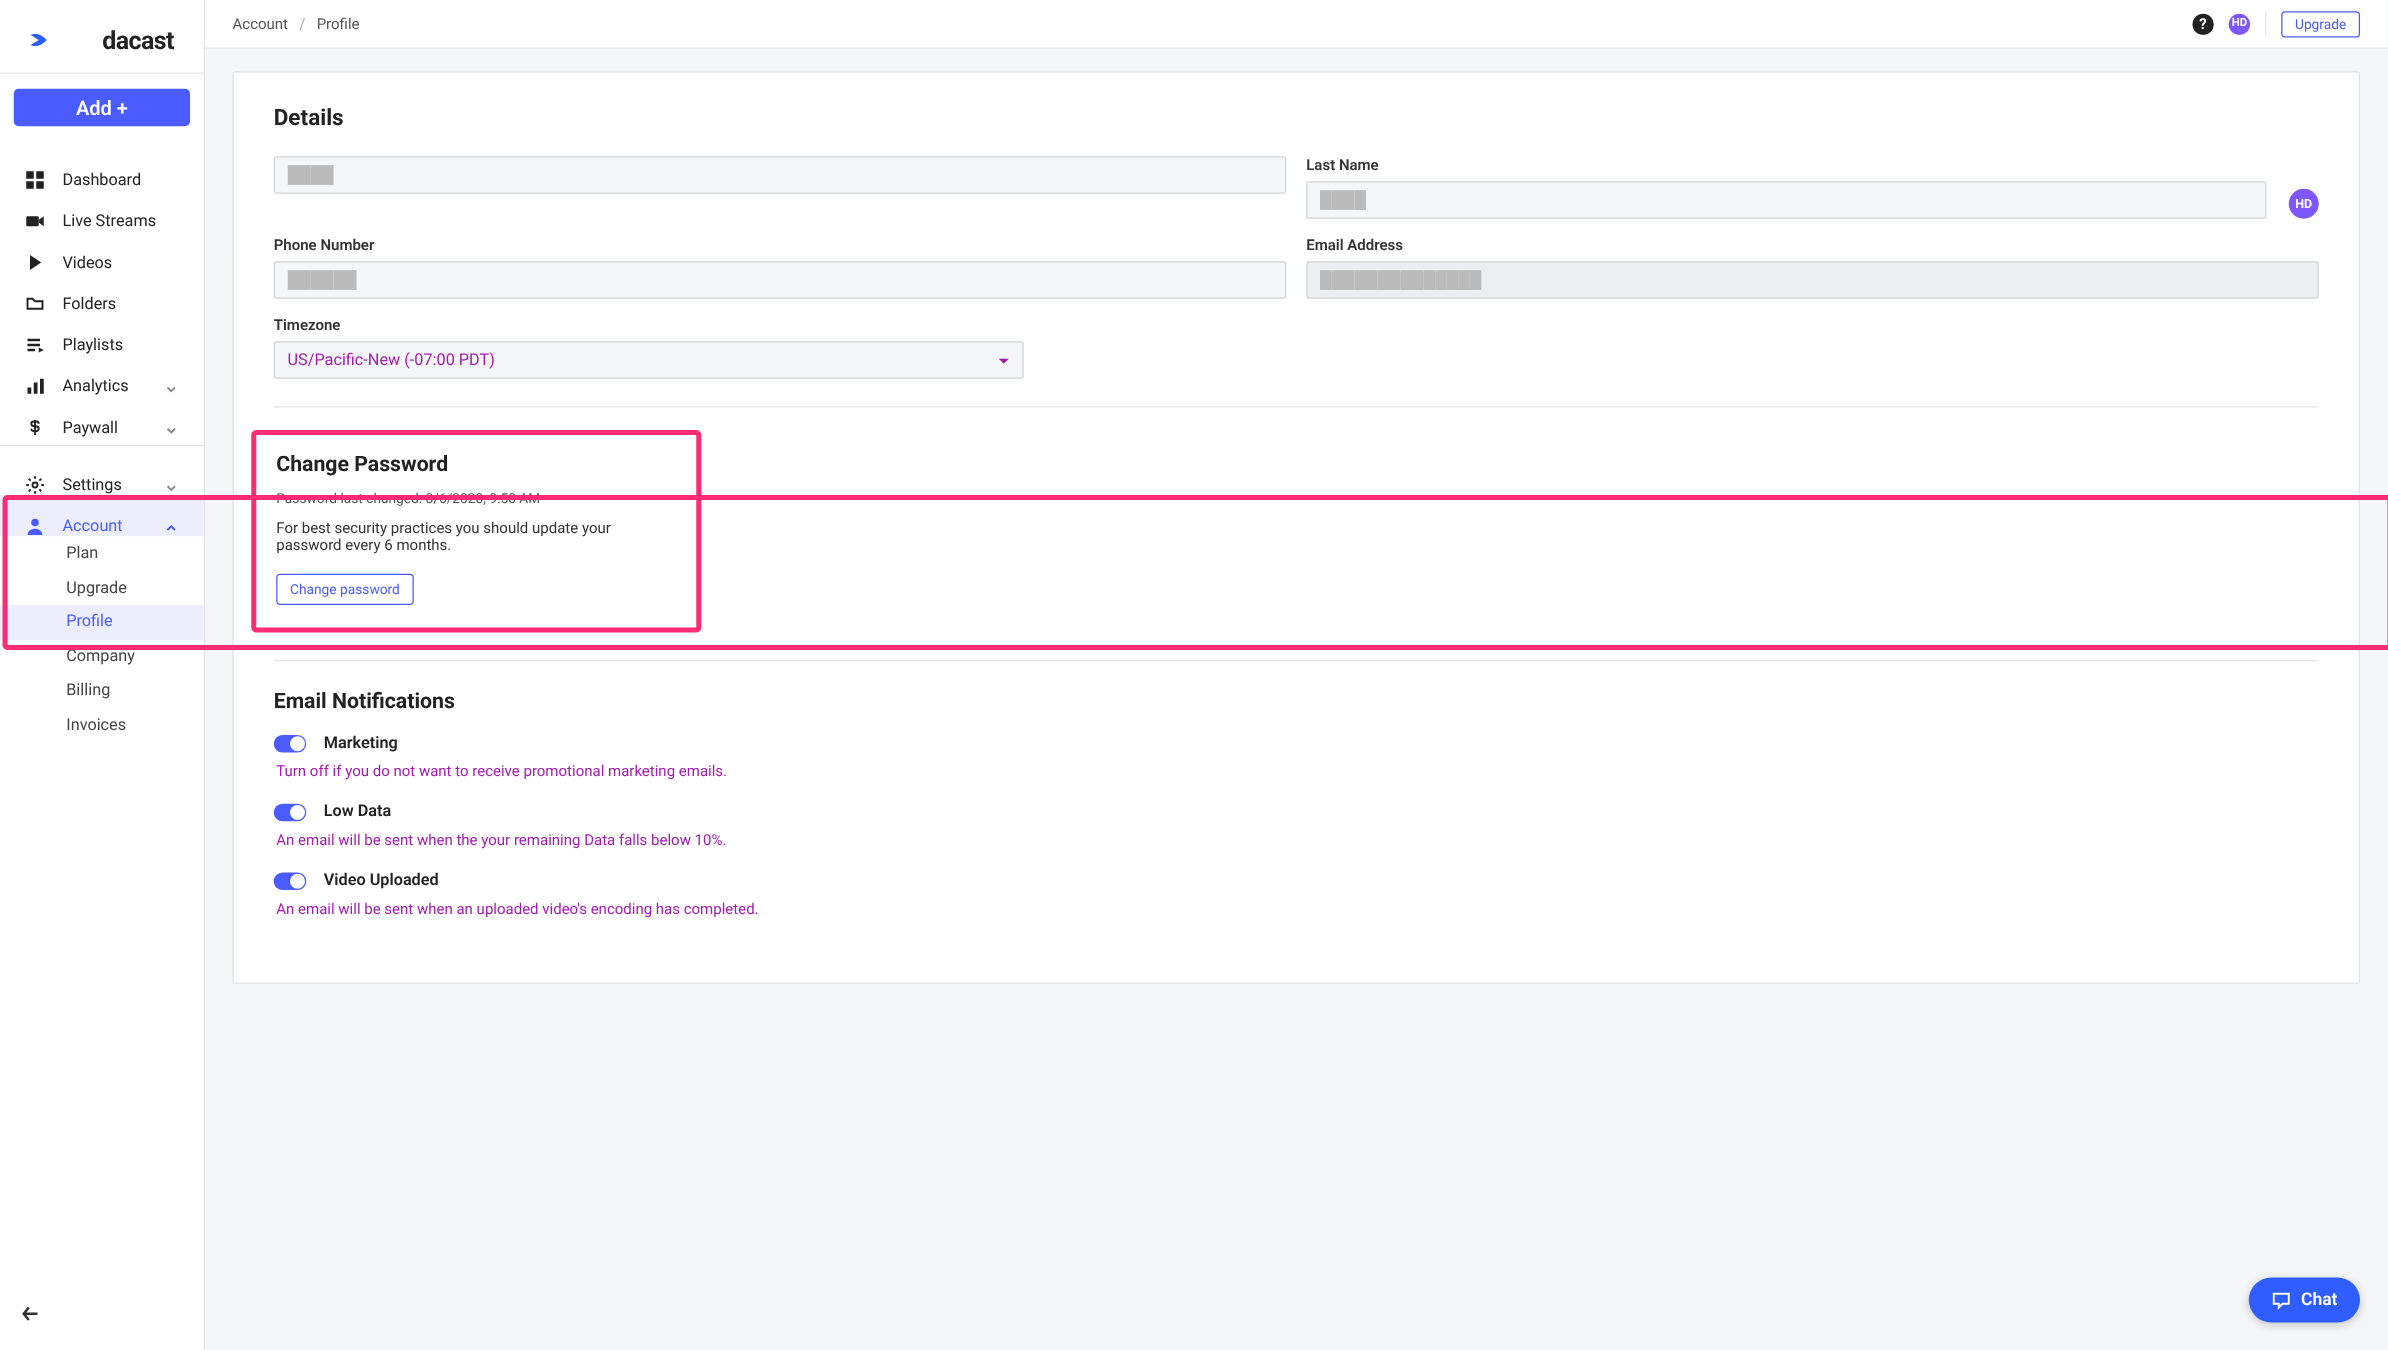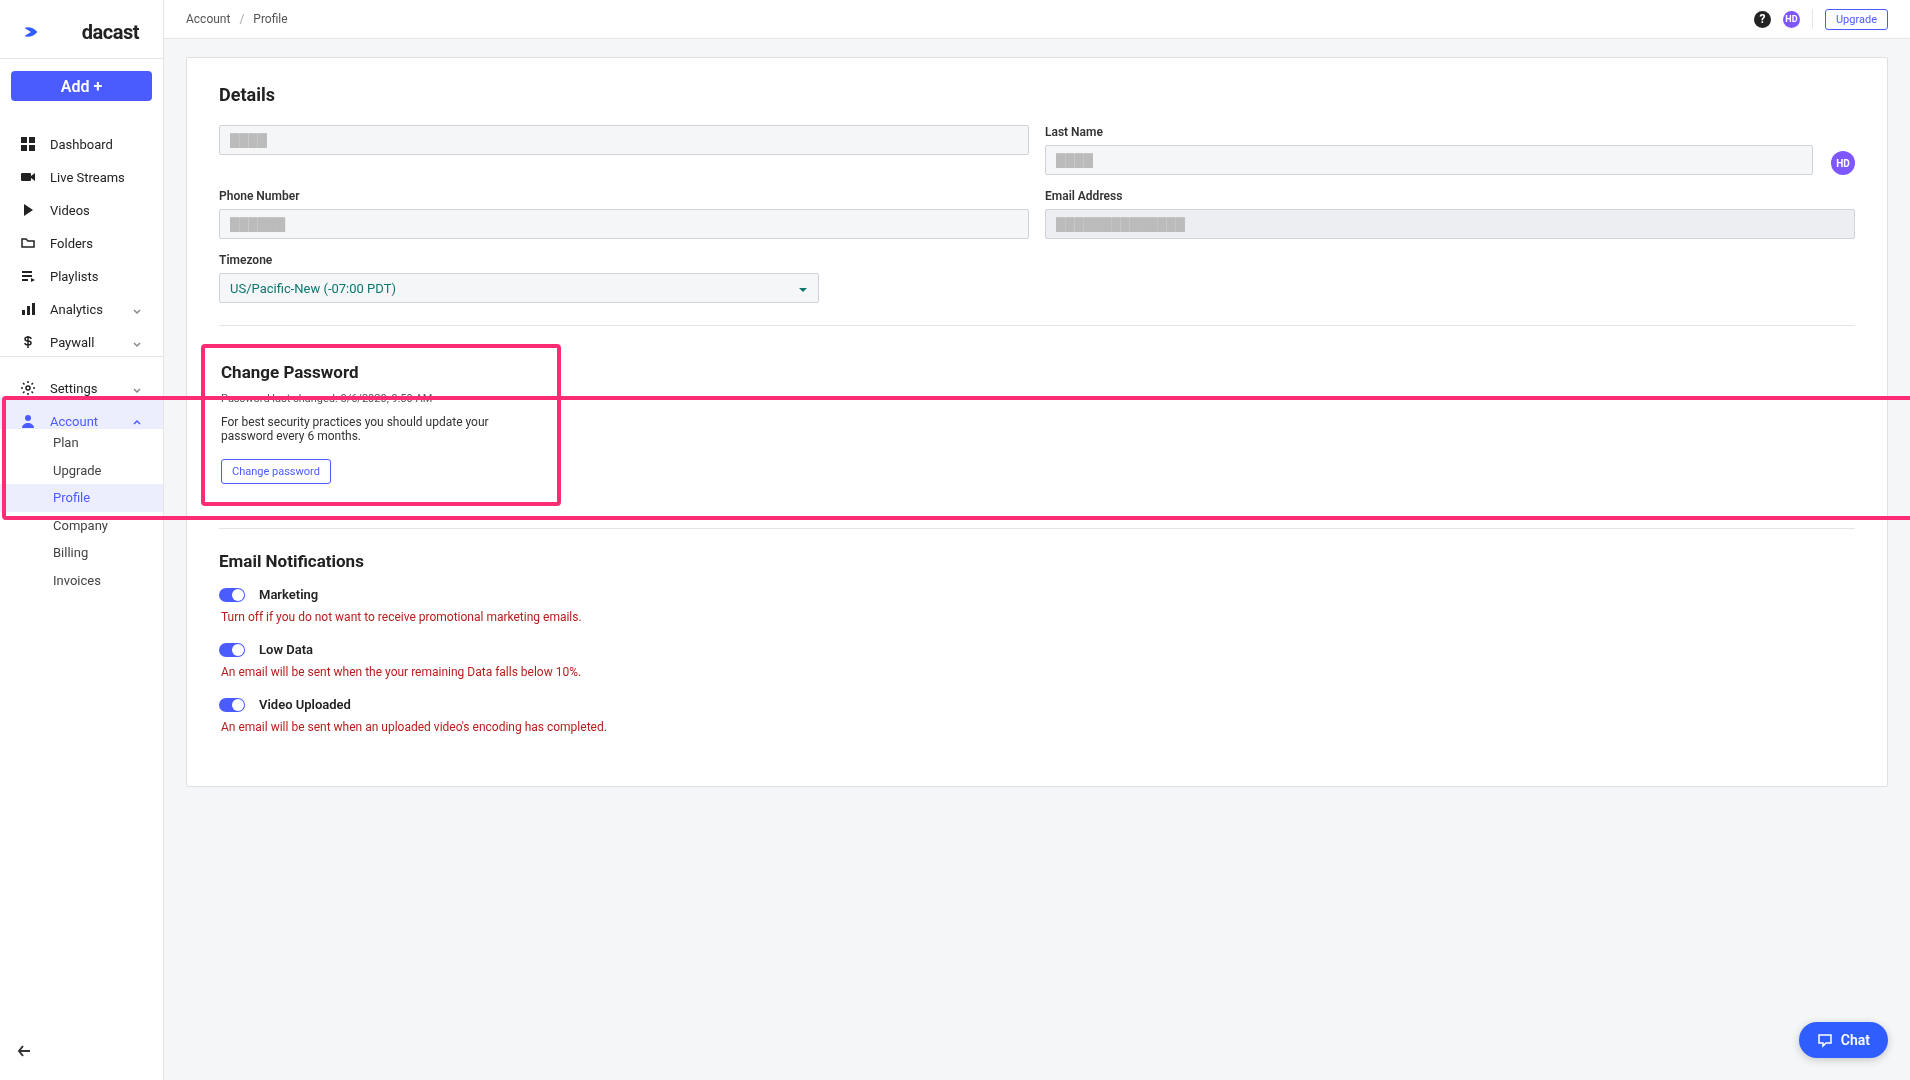--- a/index.html
+++ b/index.html
@@ -45,21 +45,21 @@
 .card { margin-right: 0; }
 
 .section-title { font-size: 18px; font-weight: 700; color: #222; margin-bottom: 20px; }
 
 .row { display: flex; gap: 16px; margin-bottom: 14px; }
 .col { flex: 1; }
 .field-label { font-size: 12px; font-weight: 600; color: #333; margin-bottom: 6px; display: block; }
 .input { width: 100%; height: 30px; border: 1px solid #d0d3d8; background: #f5f6f8; border-radius: 2px; padding: 0 10px; font-size: 13px; color: #888; }
 .input.readonly { background: #eceef1; color: #b0b0b0; }
 
-.select { display: flex; align-items: center; justify-content: space-between; width: 600px; height: 30px; border: 1px solid #d0d3d8; background: #f5f6f8; border-radius: 2px; padding: 0 10px 0 10px; font-size: 13px; color: #0f766e; cursor: pointer; }
+.select { display: flex; align-items: center; justify-content: space-between; width: 600px; height: 30px; border: 1px solid #d0d3d8; background: #f5f6f8; border-radius: 2px; padding: 0 10px 0 10px; font-size: 13px; color: #a21caf; cursor: pointer; }
 .select .caret { width: 10px; height: 10px; }
 
 .details-avatar { width: 24px; height: 24px; border-radius: 50%; background: #7e57ff; color: #fff; font-size: 10px; font-weight: 700; display: flex; align-items: center; justify-content: center; margin-left: 8px; }
 .lastname-row { display: flex; align-items: flex-end; gap: 10px; }
 .lastname-row .input-wrap { flex: 1; }
 
 .divider { height: 1px; background: #e5e5e5; margin: 22px 0; }
 
 .cp-highlight { position: relative; border: 4px solid #ff2b75; border-radius: 4px; padding: 14px 16px 18px; margin: -4px 0 8px -18px; width: 360px; }
 @media (min-width: 0) { .cp-highlight { margin-left: -18px; } }
@@ -67,21 +67,21 @@
 .cp-title { font-size: 17px; font-weight: 700; margin-bottom: 10px; color: #222; }
 .cp-sub { font-size: 11px; color: #555; margin-bottom: 10px; }
 .cp-desc { font-size: 12px; color: #333; margin-bottom: 16px; }
 .cp-btn { border: 1px solid #4a5cff; color: #4a5cff; background: #fff; font-size: 11px; padding: 5px 10px; border-radius: 3px; cursor: pointer; }
 
 .notif-title { font-size: 17px; font-weight: 700; margin-bottom: 16px; color: #222; }
 .toggle-row { display: flex; align-items: center; gap: 14px; margin-bottom: 8px; }
 .toggle { width: 26px; height: 14px; border-radius: 8px; background: #4a5cff; position: relative; cursor: pointer; flex-shrink: 0; }
 .toggle::after { content: ''; position: absolute; width: 12px; height: 12px; border-radius: 50%; background: #fff; top: 1px; right: 1px; }
 .toggle-label { font-size: 13px; font-weight: 600; color: #222; }
-.toggle-desc { font-size: 12px; color: #b91c1c; margin-bottom: 18px; margin-left: 2px; }
+.toggle-desc { font-size: 12px; color: #a21caf; margin-bottom: 18px; margin-left: 2px; }
 
 .chat-btn { position: fixed; bottom: 22px; right: 22px; background: #305dff; color: #fff; border: none; border-radius: 22px; height: 36px; padding: 0 18px; display: flex; align-items: center; gap: 8px; font-size: 14px; font-weight: 600; cursor: pointer; box-shadow: 0 2px 8px rgba(0,0,0,0.2); }
 .chat-btn .icon { width: 16px; height: 16px; }
 
 .col-half { width: 600px; }
 </style>
 </head>
 <body>
 
 <div class="app">

